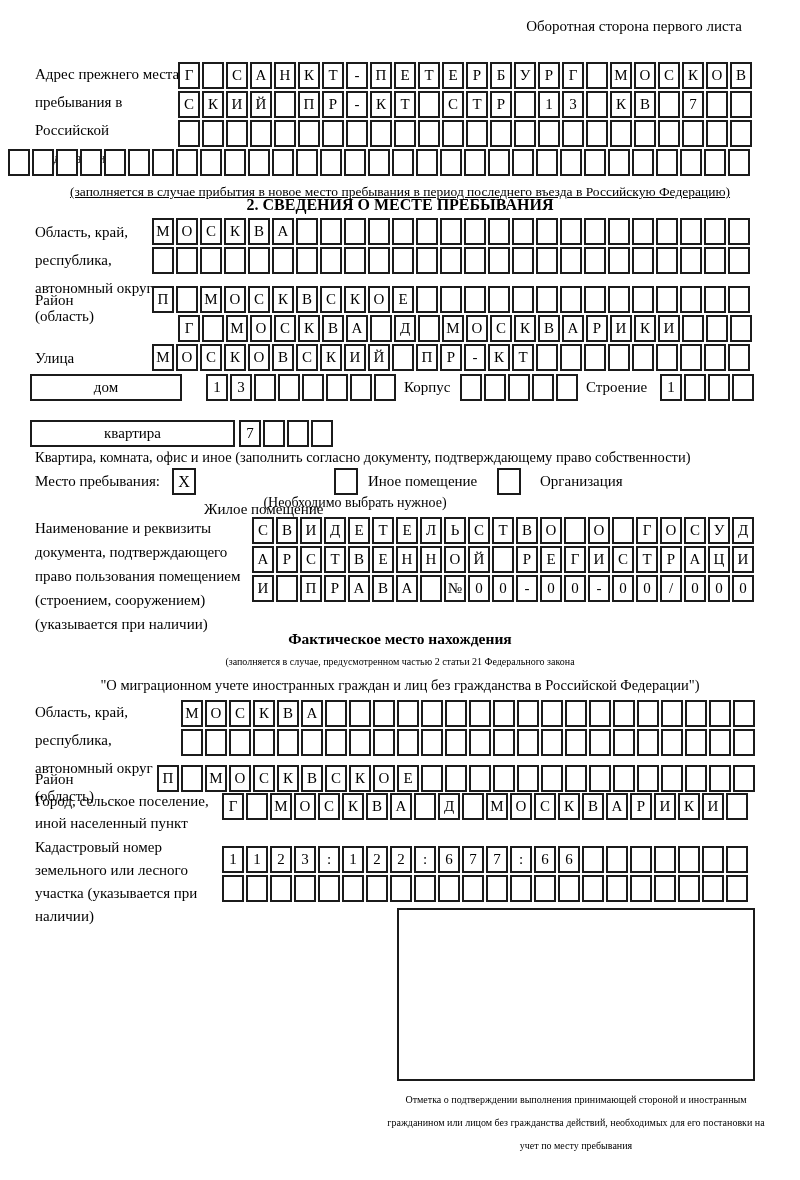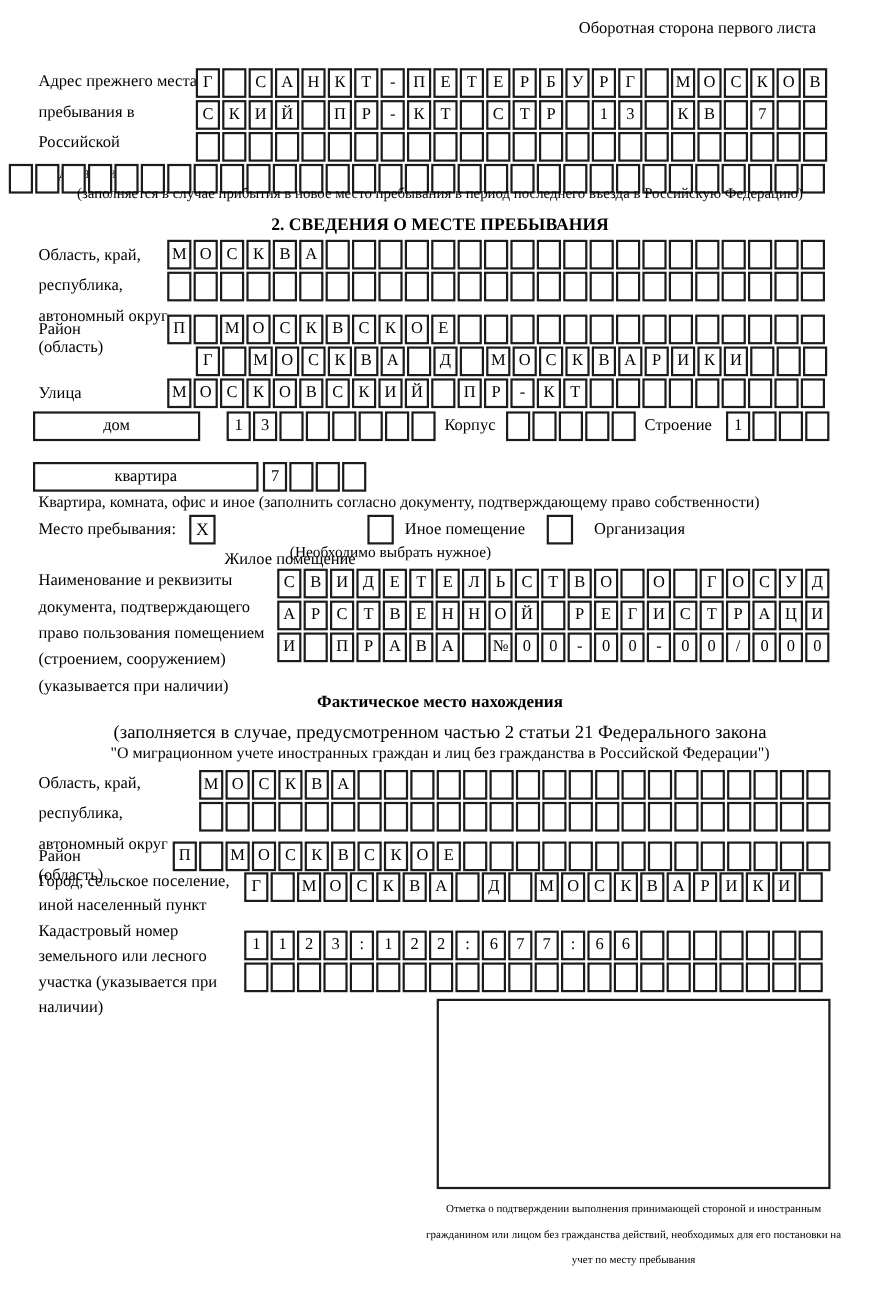--- a/index.html
+++ b/index.html
@@ -148,21 +148,21 @@
       <span class="cell"></span>
       <span class="cell"></span>
       <span class="cell"></span>
       <span class="cell"></span>
       <span class="cell"></span>
       <span class="cell"></span>
       <span class="cell"></span>
       <span class="cell"></span>
       <span class="cell"></span>
     </div>
-  <div class="abs note center" style="top:168px;">(заполняется в случае прибытия в новое место пребывания в период последнего въезда в Российскую Федерацию)</div>
+  <div class="abs note center" style="top:184px;text-decoration:underline;">(заполняется в случае прибытия в новое место пребывания в период последнего въезда в Российскую Федерацию)</div>
 
   <div class="abs sec-title center" style="top:196px;">2. СВЕДЕНИЯ О МЕСТЕ ПРЕБЫВАНИЯ</div>
 
   <div class="abs field-label" style="left:35px;top:218px;width:118px;">Область, край, республика, автономный округ (область)</div>
   <div class="abs cellrow" style="left:152px;top:218px;">
       <span class="cell">М</span>
       <span class="cell">О</span>
       <span class="cell">С</span>
       <span class="cell">К</span>
       <span class="cell">В</span>
@@ -410,21 +410,21 @@
       <span class="cell">-</span>
       <span class="cell">0</span>
       <span class="cell">0</span>
       <span class="cell">/</span>
       <span class="cell">0</span>
       <span class="cell">0</span>
       <span class="cell">0</span>
     </div>
 
   <div class="abs sub-title center" style="top:630px;">Фактическое место нахождения</div>
-  <div class="abs center" style="top:656px;font-size:17px;">(заполняется в случае, предусмотренном частью 2 статьи 21 Федерального закона</div>
+  <div class="abs center" style="top:656px;font-size:10px;">(заполняется в случае, предусмотренном частью 2 статьи 21 Федерального закона</div>
   <div class="abs center" style="top:677px;font-size:14.5px;">"О миграционном учете иностранных граждан и лиц без гражданства в Российской Федерации")</div>
 
   <div class="abs field-label" style="left:35px;top:698px;width:150px;">Область, край, республика, автономный округ (область)</div>
   <div class="abs cellrow" style="left:181px;top:700px;">
       <span class="cell">М</span>
       <span class="cell">О</span>
       <span class="cell">С</span>
       <span class="cell">К</span>
       <span class="cell">В</span>
       <span class="cell">А</span>

